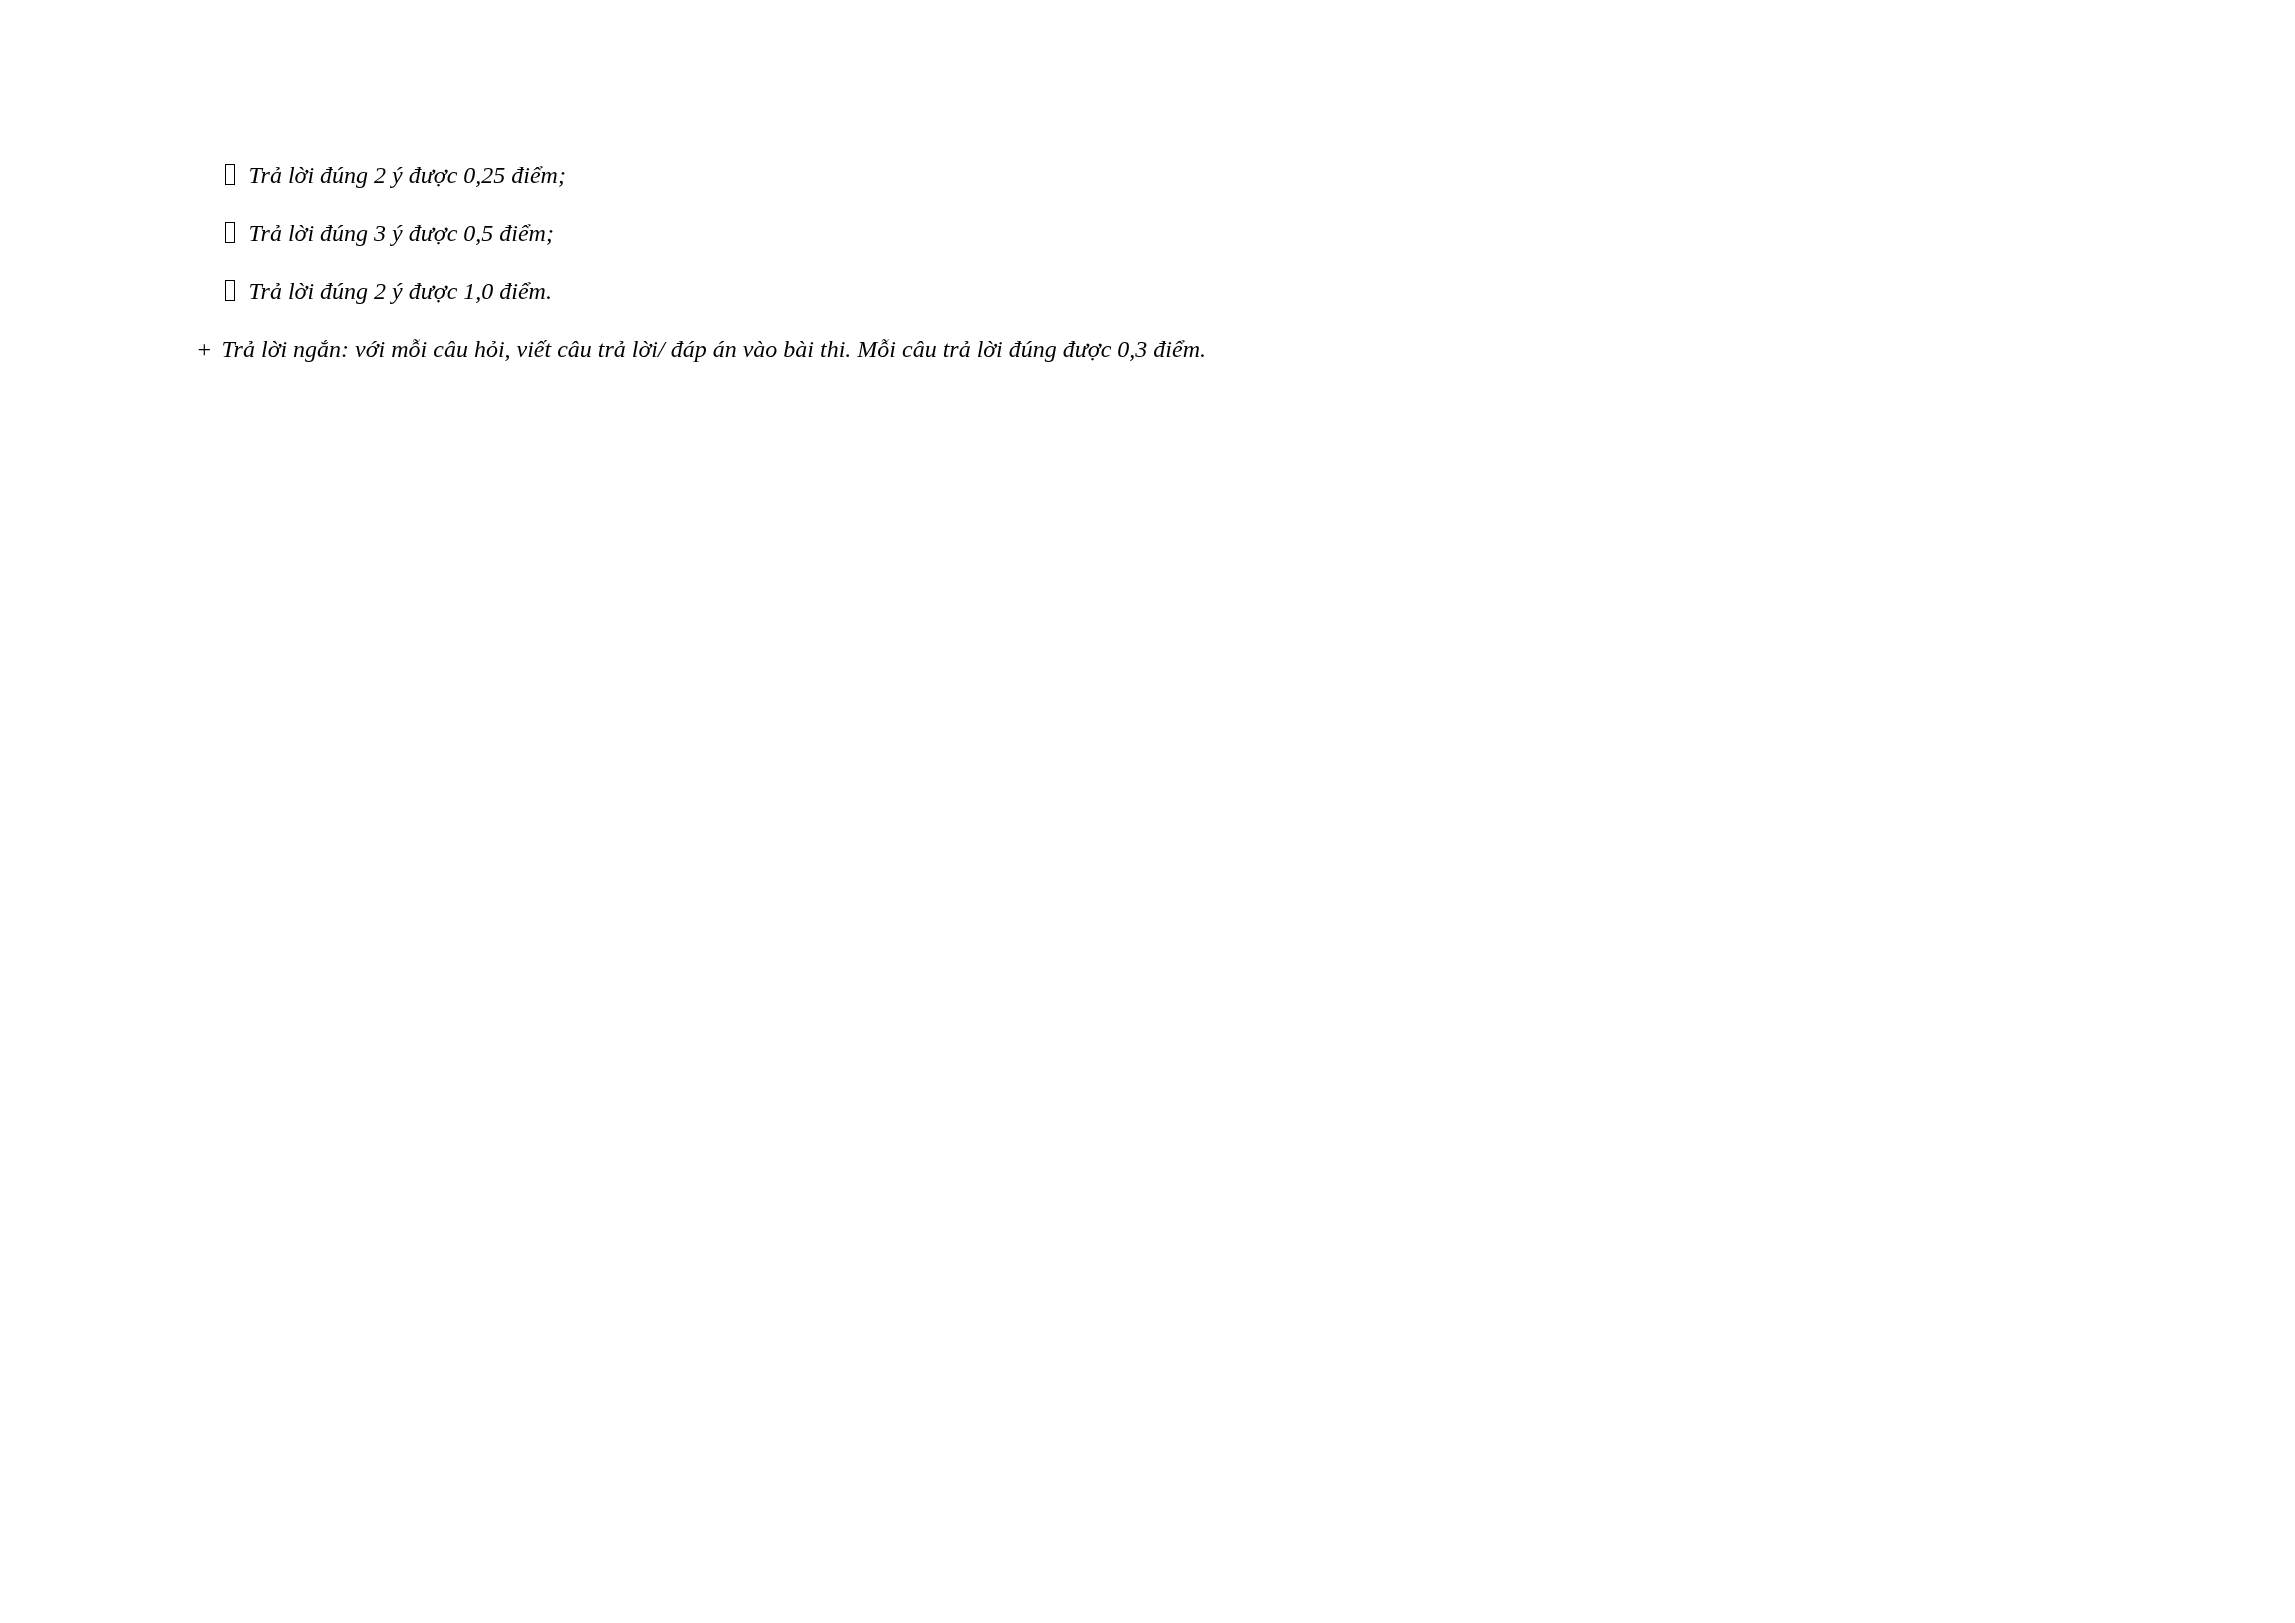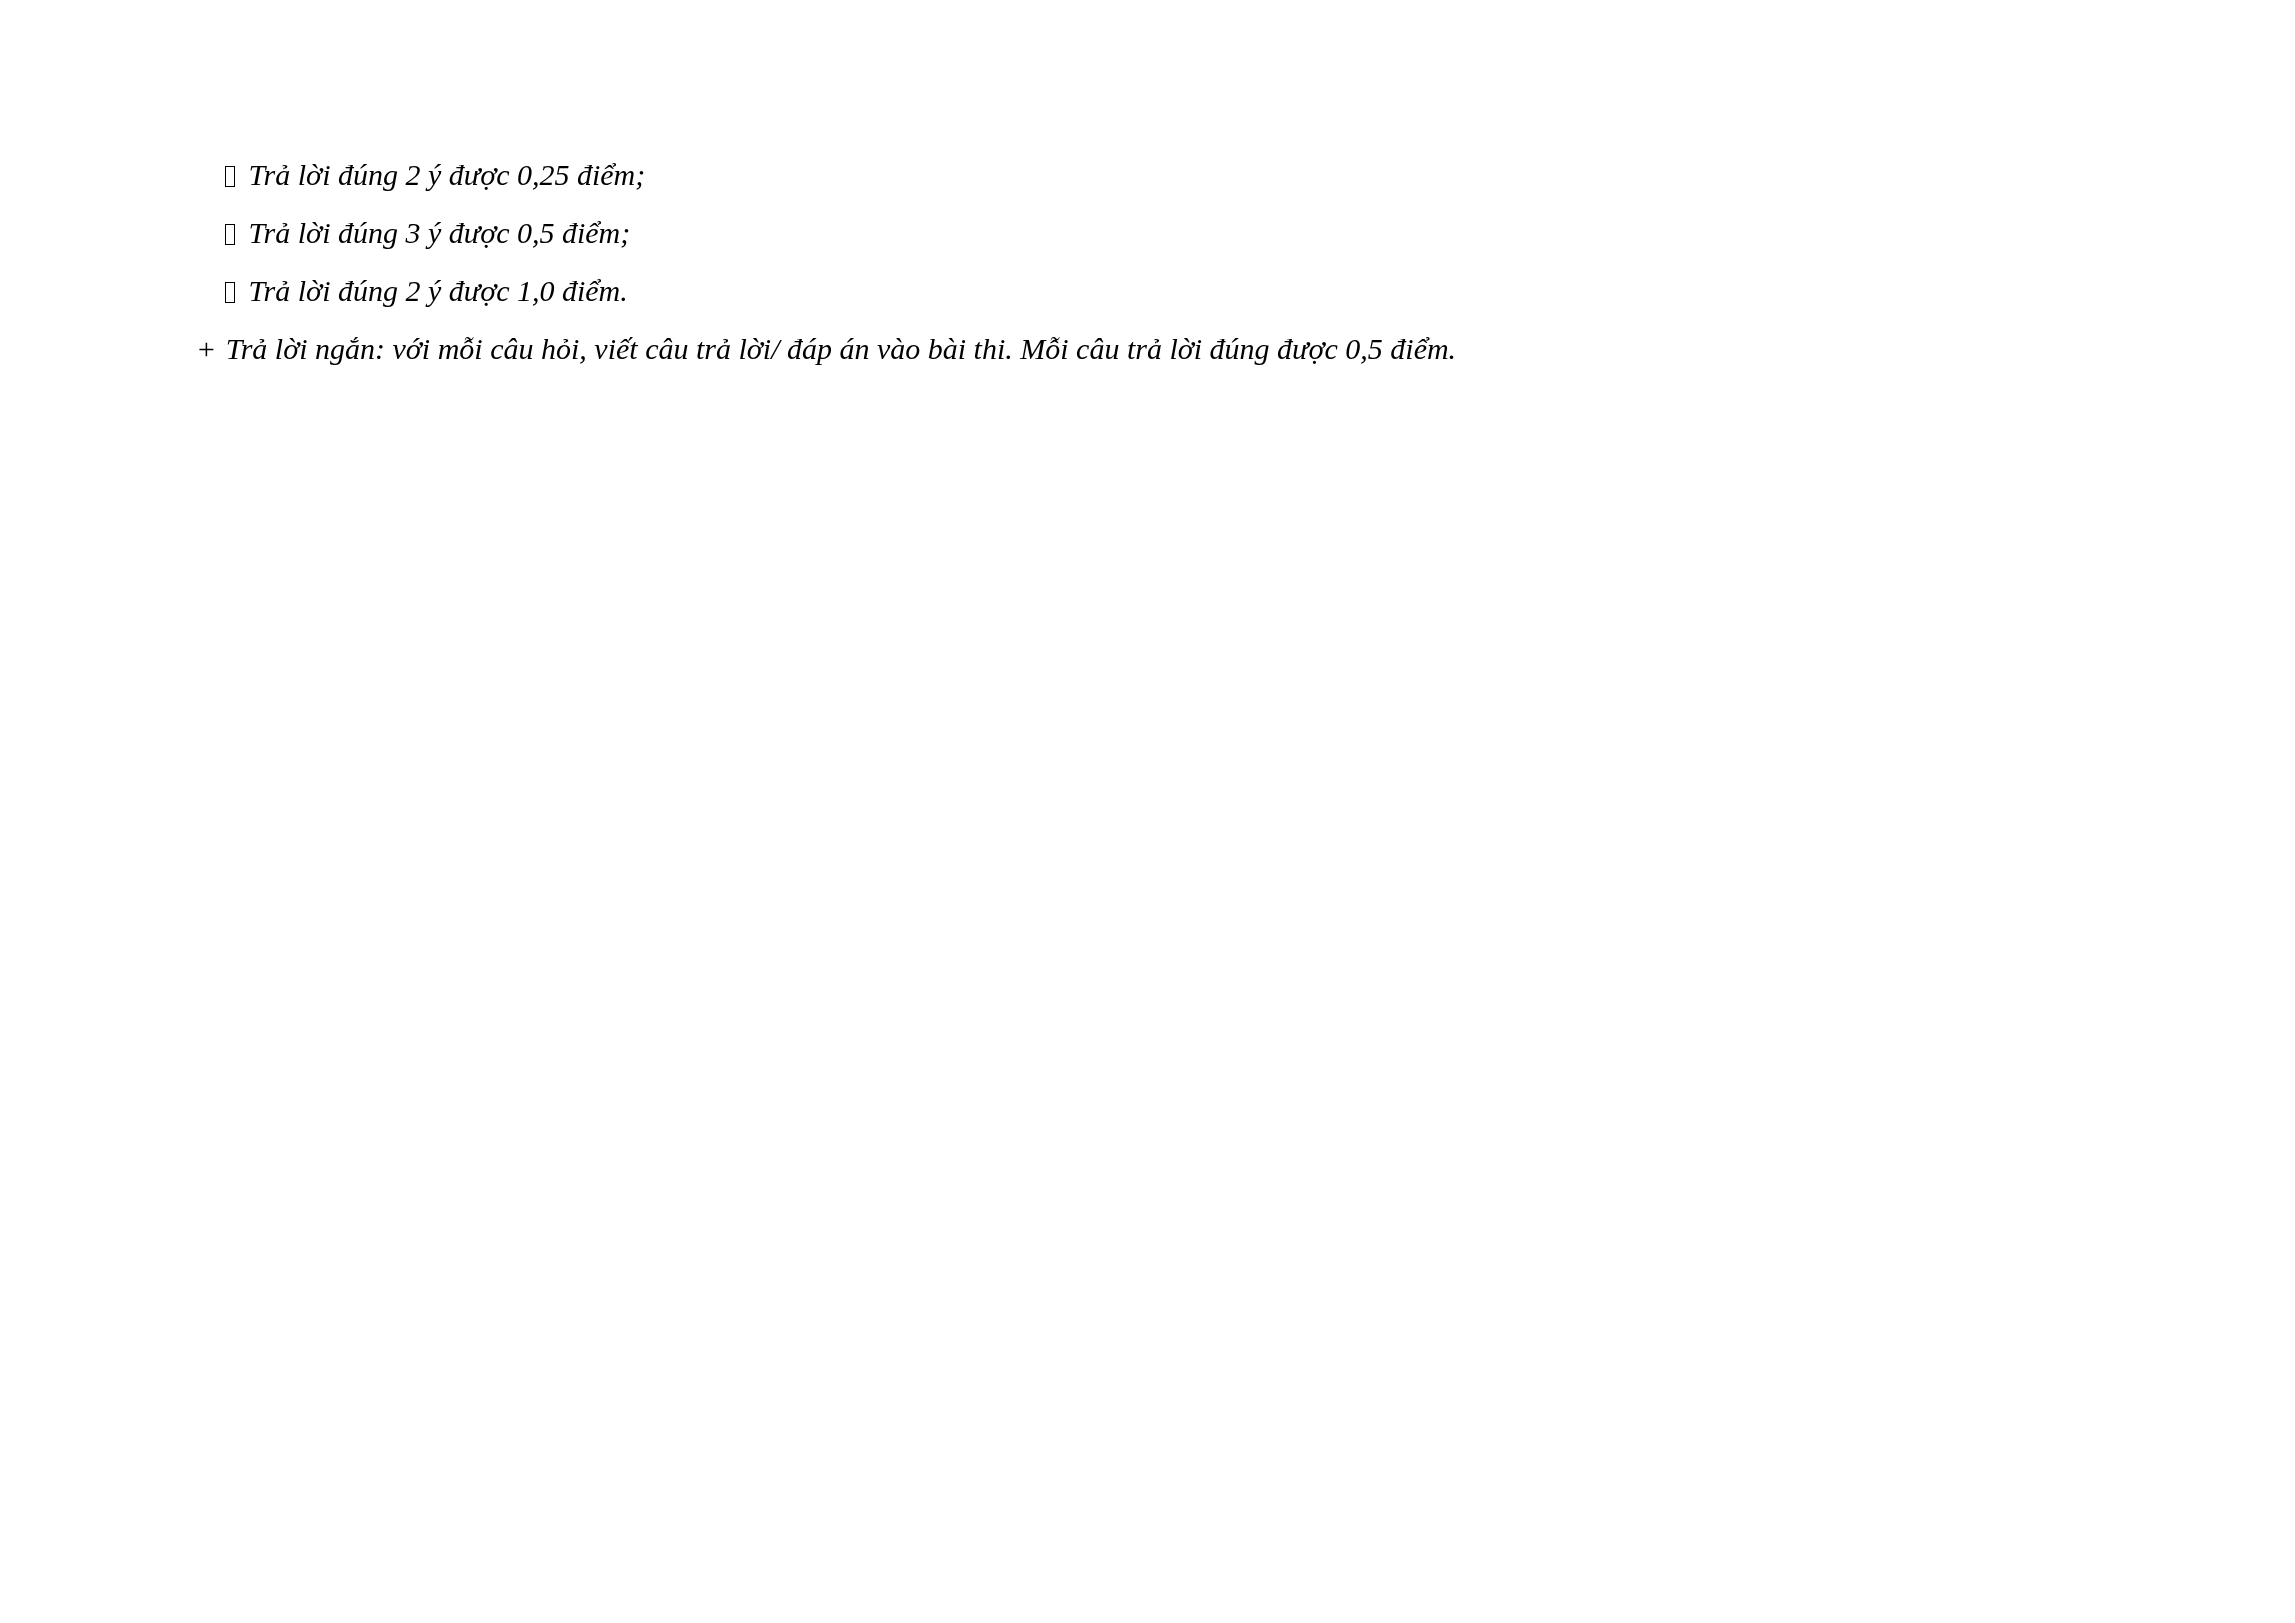--- a/index.html
+++ b/index.html
@@ -18,21 +18,21 @@
     color: #000000;
   }
   .content {
     position: absolute;
     top: 146px;
     left: 0;
     width: 100%;
   }
   .line {
     margin: 0;
-    font-size: 30px;
+    font-size: 24px;
     line-height: 58px;
     white-space: nowrap;
   }
   .indent-bullet { padding-left: 225px; }
   .indent-plus   { padding-left: 196px; }
   .indent-dash   { padding-left: 157px; }
   .tofu {
     display: inline-block;
     width: 10.2px;
     height: 20.4px;
@@ -51,18 +51,18 @@
 
 <div class="page">
   <div class="content">
 
     <p class="line indent-bullet"><span class="tofu"></span><span>Trả lời đúng 2 ý được 0,25 điểm;</span></p>
 
     <p class="line indent-bullet"><span class="tofu"></span><span>Trả lời đúng 3 ý được 0,5 điểm;</span></p>
 
     <p class="line indent-bullet"><span class="tofu"></span><span>Trả lời đúng 2 ý được 1,0 điểm.</span></p>
 
-    <p class="line indent-plus"><span class="marker">+</span><span>Trả lời ngắn: với mỗi câu hỏi, viết câu trả lời/ đáp án vào bài thi. Mỗi câu trả lời đúng được 0,5 điểm.</span></p>
+    <p class="line indent-plus"><span class="marker">+</span><span>Trả lời ngắn: với mỗi câu hỏi, viết câu trả lời/ đáp án vào bài thi. Mỗi câu trả lời đúng được 0,3 điểm.</span></p>
 
 
   </div>
 </div>
 
 
 </body></html>

